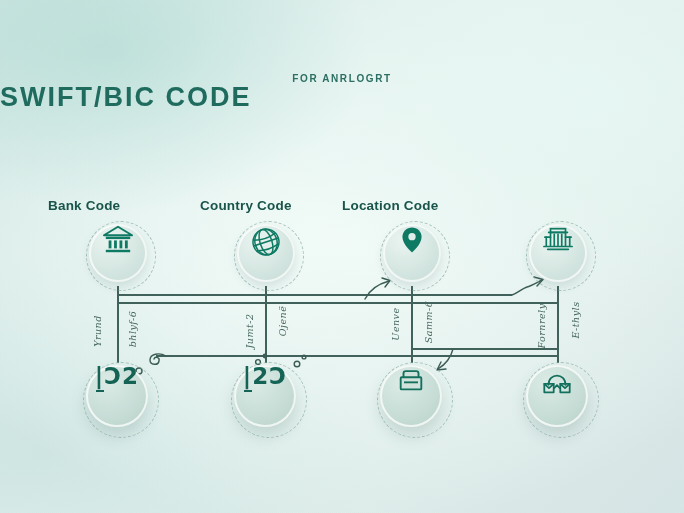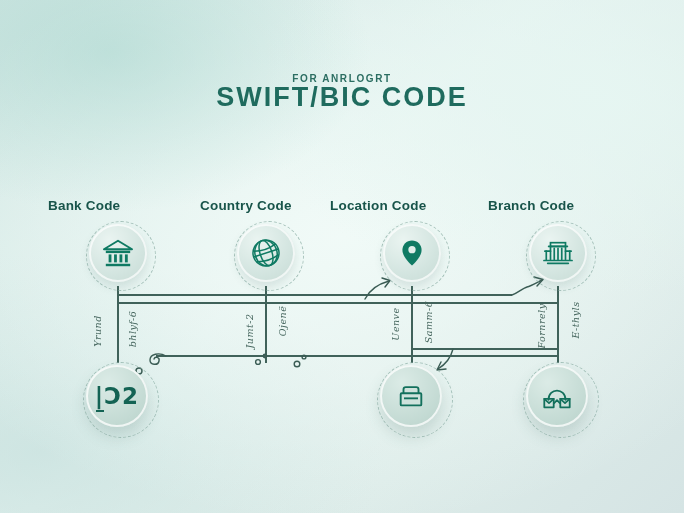--- a/index.html
+++ b/index.html
@@ -7,29 +7,29 @@
     position:relative;width:684px;height:513px;overflow:hidden;
     background:
       radial-gradient(420px 260px at 16% 10%, rgba(168,214,206,.55), transparent 62%),
       radial-gradient(520px 320px at 86% 18%, rgba(230,246,242,.95), transparent 65%),
       radial-gradient(640px 400px at 50% 46%, rgba(242,251,248,.9), transparent 72%),
       radial-gradient(520px 300px at 6% 88%, rgba(193,221,218,.6), transparent 66%),
       linear-gradient(135deg,#cfe6e2,#e4f2ef 45%,#ddecE9 72%,#d5e4e4);
   }
   .eyebrow{position:absolute;top:73px;left:0;width:100%;text-align:center;
     font-size:10px;font-weight:700;letter-spacing:1.6px;color:#2c6e62;}
-  .title{position:absolute;top:82px;left:0;width:100%;text-align:center;
+  .title{position:absolute;top:82px;left:0;width:100%;text-align:left;
     font-size:27px;font-weight:600;letter-spacing:2px;color:#1f6b5e;}
   .col-label{position:absolute;top:198px;width:140px;text-align:left;
     font-size:13.5px;font-weight:700;color:#18544a;letter-spacing:.2px;}
-  .lbl1{left:48px}.lbl2{left:200px}.lbl3{left:330px}.lbl4{left:488px}
+  .lbl1{left:48px}.lbl2{left:200px}.lbl3{left:342px}.lbl4{left:488px}
 
   .circle-outer{position:absolute;border:1px dashed rgba(148,180,172,.8);
     border-radius:50%;padding:2px;box-sizing:content-box;}
-  .circle-inner{border-radius:50%;display:flex;align-items:center;justify-content:center;
+  .circle-inner{border-radius:50%;display:flex;align-items:flex-start;justify-content:center;
     background:radial-gradient(circle at 35% 28%, #eaf4f1, #d2e4df 62%, #c6dad4);
     box-shadow:0 5px 10px rgba(80,120,110,.16), inset 0 0 0 2px rgba(255,255,255,.7);}
   .top-circle{width:64px;height:64px;top:221px;}
   .top-circle .circle-inner{width:58px;height:58px;}
   .tc1{left:86px}.tc2{left:234px}.tc3{left:380px}.tc4{left:526px}
 
   .bottom-circle{width:70px;height:70px;top:362px;}
   .bottom-circle .circle-inner{width:62px;height:62px;
     background:radial-gradient(circle at 35% 28%, #dbebE6, #c3dad3 68%, #b7d0c8);
     box-shadow:0 9px 16px rgba(70,110,100,.20), inset 0 0 0 2px rgba(255,255,255,.75);}
@@ -65,21 +65,20 @@
 <body>
 
 <div class="canvas">
 
   <div class="eyebrow">FOR ANRLOGRT</div>
   <div class="title">SWIFT/BIC CODE</div>
 
   <div class="col-label lbl1">Bank Code</div>
   <div class="col-label lbl2">Country Code</div>
   <div class="col-label lbl3">Location Code</div>
-  <div class="col-label lbl4">Branch Code</div>
 
   <div class="vline v1"></div>
   <div class="vline v2"></div>
   <div class="vline v3"></div>
   <div class="vline v4"></div>
   <div class="hline h1"></div>
   <div class="hline h2"></div>
   <div class="hline h3"></div>
   <div class="hline h4"></div>
   <div class="hline h5"></div>
@@ -171,20 +170,25 @@
       </span>
     </div>
   </div>
 
   <div class="circle-outer bottom-circle bc1">
     <div class="circle-inner">
       <span class="code">|Ɔ2</span>
     </div>
   </div>
 
+  <div class="circle-outer bottom-circle bc2">
+    <div class="circle-inner">
+      <span class="code">|2Ɔ</span>
+    </div>
+  </div>
 
   <div class="circle-outer bottom-circle bc3">
     <div class="circle-inner">
       <span>
         <svg width="34" height="30" viewBox="0 0 36 32">
           <g stroke="#13705c" stroke-width="2" fill="none" stroke-linejoin="round">
             <rect x="10" y="6.5" width="16" height="10" rx="2.5" fill="#cfe2dc"></rect>
             <rect x="7" y="13" width="22" height="13" rx="1" fill="#cfe2dc"></rect>
             <path d="M10.5,18.5 H25.5"></path>
           </g>

